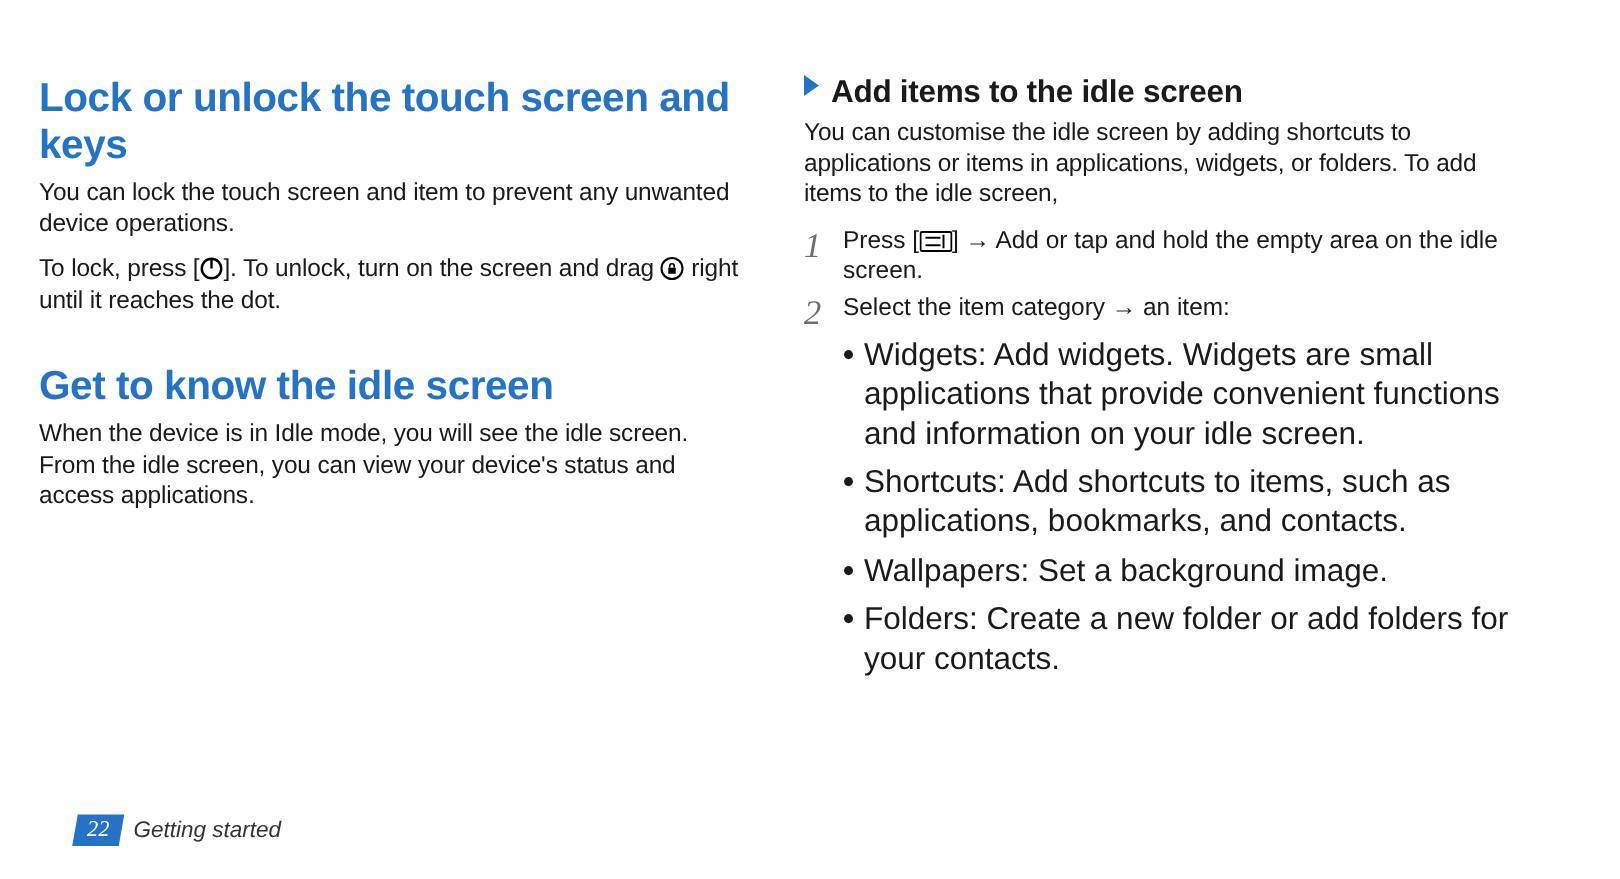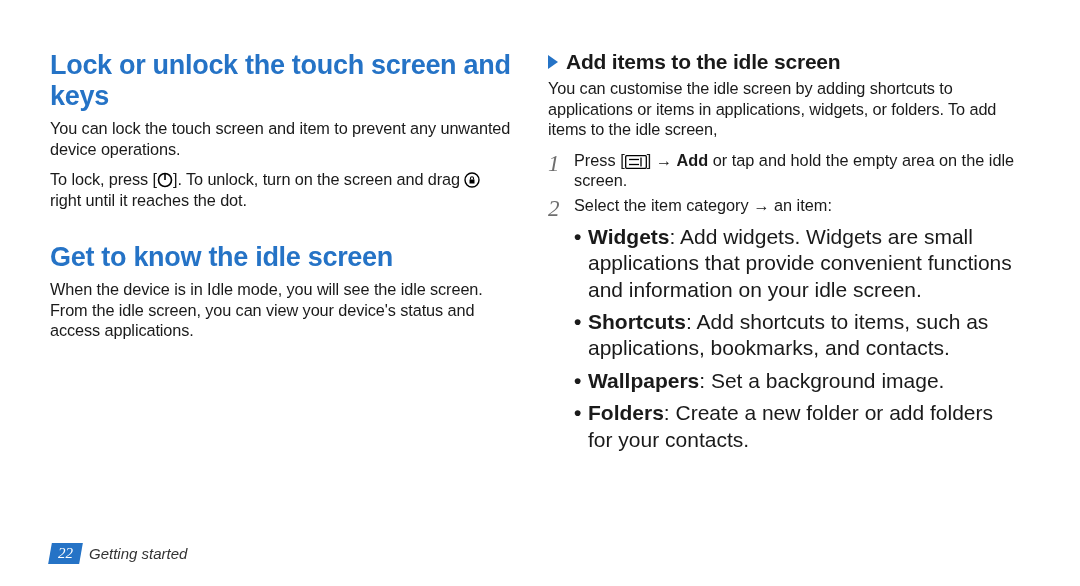--- a/index.html
+++ b/index.html
@@ -1,33 +1,33 @@
 <!DOCTYPE html>
 <html><head>
 <meta charset="utf-8">
 <style>
   * { margin: 0; padding: 0; box-sizing: border-box; }
   html, body { width: 1080px; height: 586px; background: #fff; font-family: "Segoe UI", "Myriad Pro", Arial, sans-serif; color: #1a1a1a; }
-  .page { display: flex; width: 100%; height: 100%; padding: 50px 50px 22px 50px; position: relative; }
+  .page { display: flex; width: 100%; height: 100%; padding: 50px 50px 22px 26px; position: relative; }
   .col { width: 50%; padding-right: 28px; }
   .col.right { padding-left: 8px; padding-right: 8px; }
   h2 { color: #2573c6; font-size: 27px; font-weight: 700; line-height: 1.15; margin-bottom: 6px; letter-spacing: -0.3px; }
   h2.second { margin-top: 32px; }
-  h3 { font-size: 21px; font-weight: 700; margin-bottom: 4px; letter-spacing: -0.2px; display: flex; align-items: center; }
+  h3 { font-size: 21px; font-weight: 700; margin-bottom: 4px; letter-spacing: -0.2px; display: flex; align-items: flex-start; }
   .sub-chevron { display: inline-block; width: 0; height: 0; border-top: 7px solid transparent; border-bottom: 7px solid transparent; border-left: 10px solid #2573c6; margin-right: 8px; }
   p { font-size: 16.3px; line-height: 1.26; margin-bottom: 10px; letter-spacing: -0.1px; }
   .step { display: flex; margin: 4px 0 4px 0; }
   .step-num { font-family: Georgia, "Times New Roman", serif; font-style: italic; font-size: 23px; color: #6e6e6e; width: 26px; flex-shrink: 0; line-height: 1; padding-top: 2px; }
   .step-body { font-size: 16.3px; line-height: 1.26; }
   .bullets { list-style: none; margin: 4px 0 0 26px; }
   .bullets li { font-size: 21px; line-height: 1.26; margin-bottom: 6px; position: relative; padding-left: 14px; }
   .bullets li::before { content: "•"; position: absolute; left: 0; top: 0; font-weight: 700; }
   .icon-inline { display: inline-flex; vertical-align: -3px; }
   .icon-inline svg { display: block; }
-  strong { font-weight: 700; margin-top: 33px; }
+  strong { font-weight: 400; margin-top: 33px; }
   .footer { position: absolute; bottom: 22px; left: 50px; display: flex; align-items: center; }
   .page-badge { background: #2573c6; color: #fff; font-style: italic; font-family: Georgia, serif; font-size: 15px; padding: 2px 8px; margin-right: 8px; transform: skewX(-10deg); }
   .page-badge span { display: inline-block; transform: skewX(10deg); }
   .section-name { font-style: italic; font-size: 15px; color: #333; }
 </style>
 </head>
 <body>
 
 <div class="page">
 

